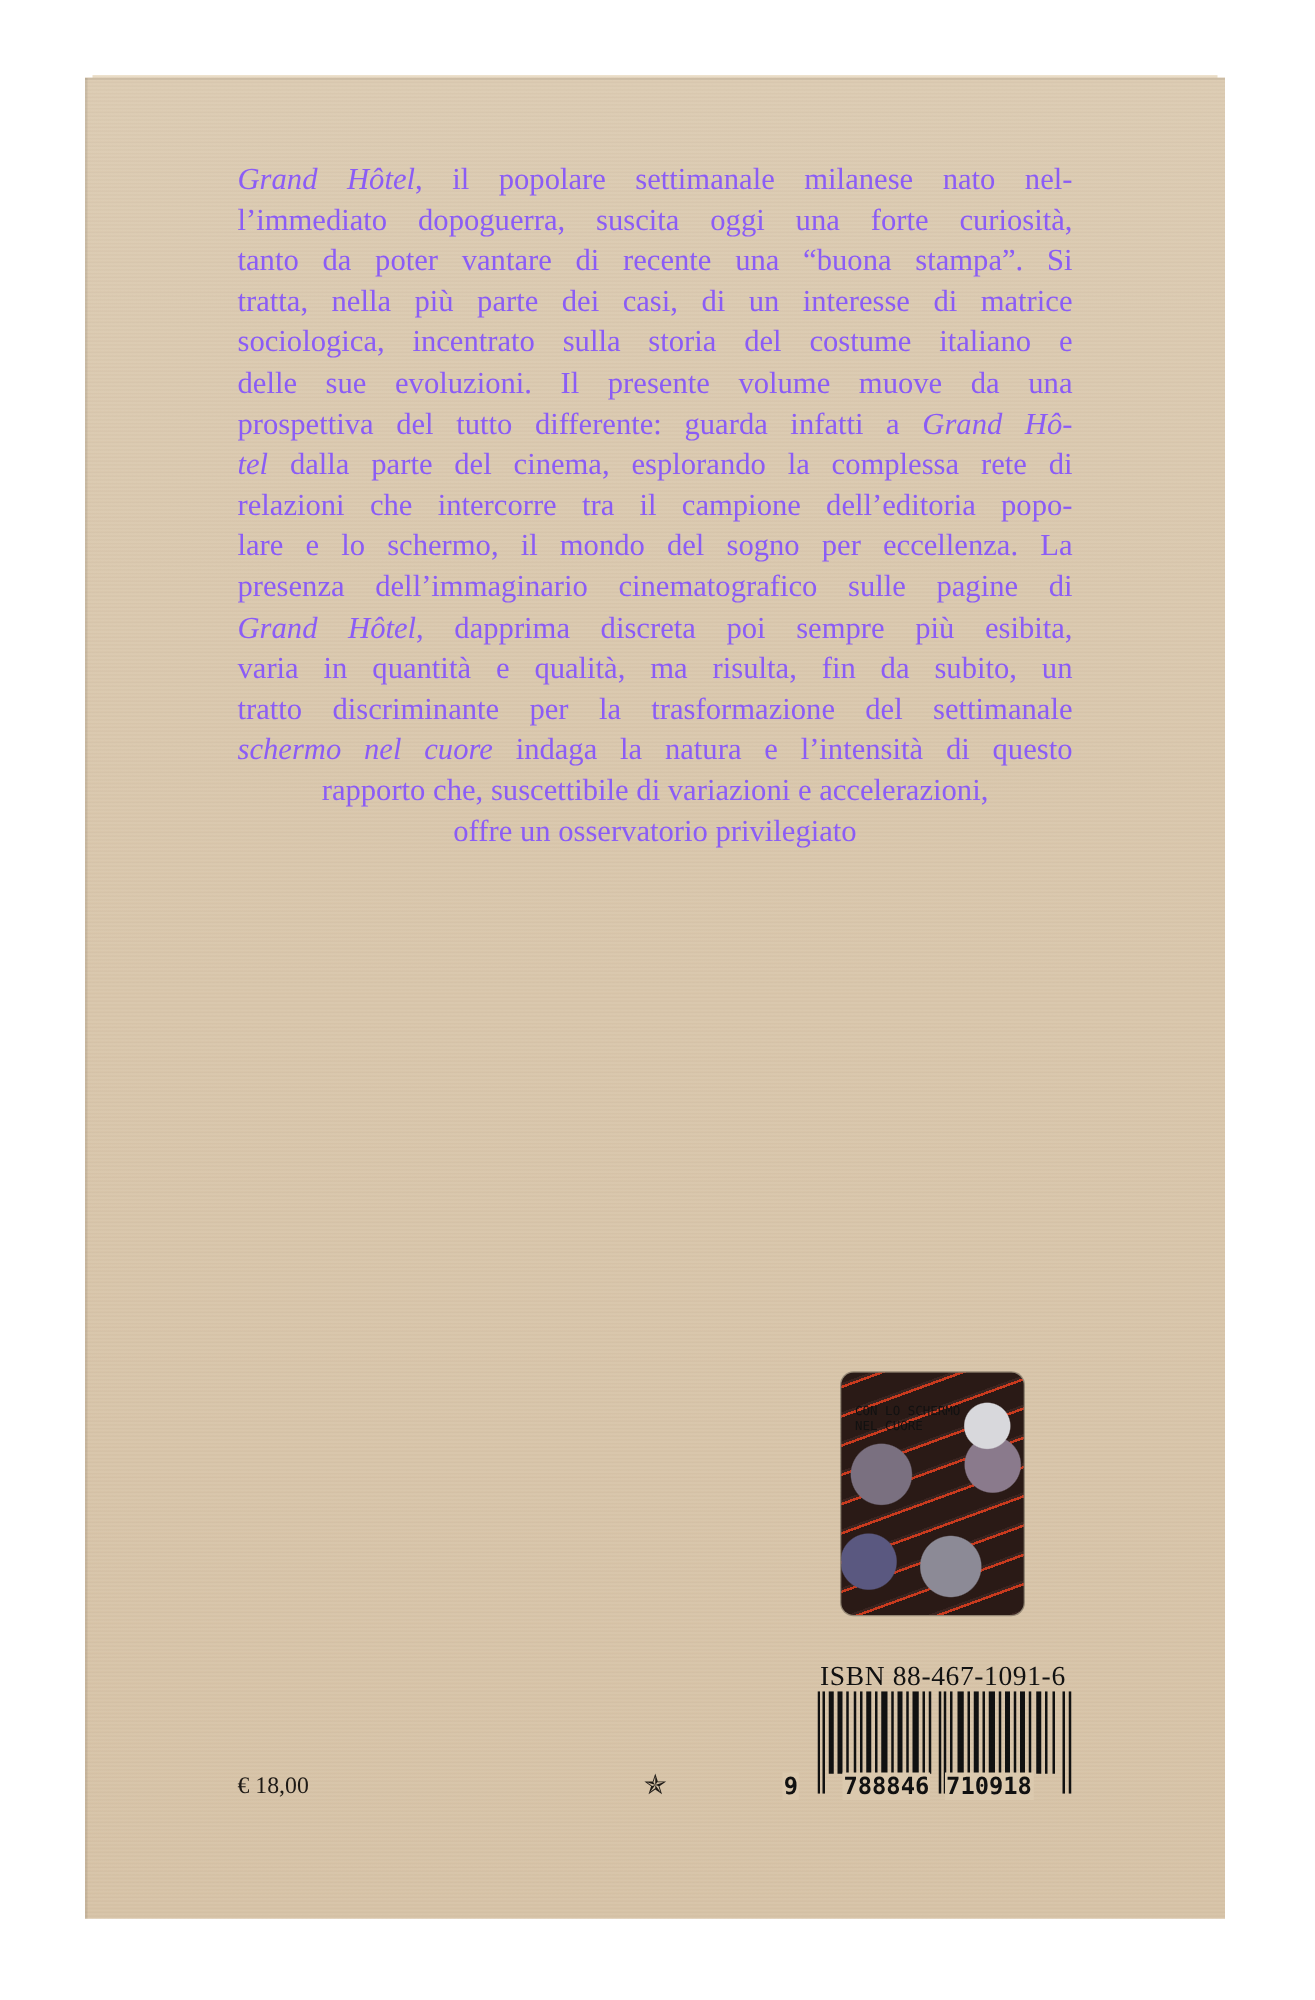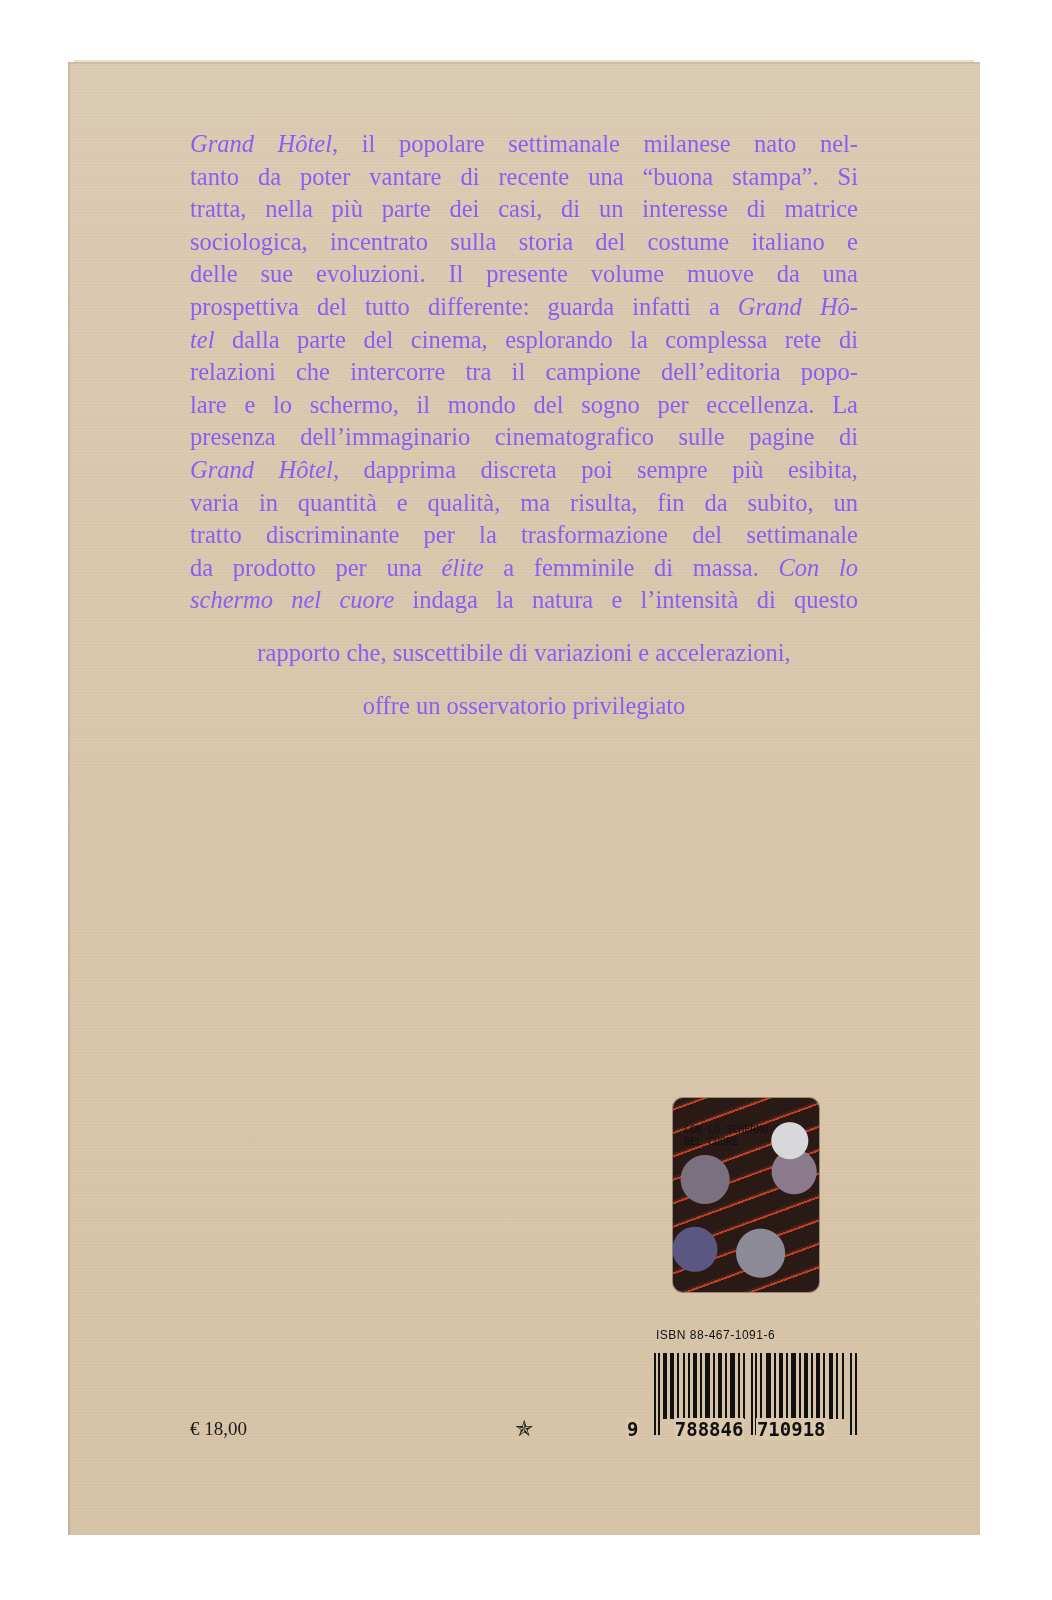--- a/index.html
+++ b/index.html
@@ -29,21 +29,21 @@
       position: absolute;
       left: 190px; top: 128px;
       width: 668px;
       font-family: Liberation Serif, serif;
       font-size: 24.5px;
       line-height: 32.6px;
       color: #8b5cf6;
       text-align: justify;
     }
     .blurb .line { display: block; white-space: nowrap; text-align-last: justify; text-align: justify; }
-    .blurb .line.center { text-align: center; text-align-last: center; margin-top: 20px; }
+    .blurb .line.center { text-align: center; text-align-last: center; }
     .blurb i { font-style: italic; }
     .price {
       position: absolute; left: 190px; top: 1418px;
       font-family: "Liberation Serif", serif;
       font-size: 19px; color: #1e1a16;
     }
     .star {
       position: absolute; left: 515px; top: 1416px;
       font-size: 22px; color: #1e1a16;
       font-family: "DejaVu Sans", sans-serif;
@@ -62,22 +62,22 @@
         #2b1c18;
       box-shadow: 0 0 0 1px rgba(0,0,0,0.3);
     }
     .holo-text {
       position: absolute; left: 684px; top: 1124px;
       font-family: "DejaVu Sans Mono", monospace;
       font-size: 10px; line-height: 12px; color: #111;
     }
     .isbn {
       position: absolute; left: 656px; top: 1328px;
-      font-family: Liberation Sans, sans-serif;
-      font-size: 12px; letter-spacing: 0.5px; color: #111;
+      font-family: Liberation Serif, serif;
+      font-size: 22px; letter-spacing: 0.5px; color: #111;
     }
     .barcode {
       position: absolute; left: 654px; top: 1353px;
       width: 206px; height: 82px;
     }
     .barcode-digits {
       position: absolute; left: 626px; top: 1418px;
       font-family: "DejaVu Sans Mono", monospace;
       font-size: 19px; color: #111;
       white-space: pre;
@@ -86,33 +86,33 @@
     .barcode-digits span { background: #dbc9ae; padding: 0 1px; }
   </style>
 </head>
 <body>
 
 <div class="book-top-edge"></div>
 <div class="book"></div>
 
 <div class="blurb">
   <span class="line"><i>Grand Hôtel</i><span>, il popolare settimanale milanese nato nel-</span></span>
+  <span class="line">l’immediato dopoguerra, suscita oggi una forte curiosità,</span>
   <span class="line">tanto da poter vantare di recente una “buona stampa”. Si</span>
   <span class="line">tratta, nella più parte dei casi, di un interesse di matrice</span>
   <span class="line">sociologica, incentrato sulla storia del costume italiano e</span>
   <span class="line">delle sue evoluzioni. Il presente volume muove da una</span>
   <span class="line"><span>prospettiva del tutto differente: guarda infatti a </span><i>Grand Hô-</i></span>
   <span class="line"><i>tel</i><span> dalla parte del cinema, esplorando la complessa rete di</span></span>
   <span class="line">relazioni che intercorre tra il campione dell’editoria popo-</span>
   <span class="line">lare e lo schermo, il mondo del sogno per eccellenza. La</span>
   <span class="line">presenza dell’immaginario cinematografico sulle pagine di</span>
   <span class="line"><i>Grand Hôtel</i><span>, dapprima discreta poi sempre più esibita,</span></span>
   <span class="line">varia in quantità e qualità, ma risulta, fin da subito, un</span>
   <span class="line">tratto discriminante per la trasformazione del settimanale</span>
-  <span class="line"><span>da prodotto per una </span><i>élite</i><span> a femminile di massa. </span><i>Con lo</i></span>
   <span class="line"><i>schermo nel cuore</i><span> indaga la natura e l’intensità di questo</span></span>
   <span class="line center">rapporto che, suscettibile di variazioni e accelerazioni,</span>
   <span class="line center">offre un osservatorio privilegiato</span>
 </div>
 
 <div class="hologram"></div>
 <div class="holo-text">
   <div>CON LO SCHERMO</div>
   <div>NEL CUORE</div>
 </div>

